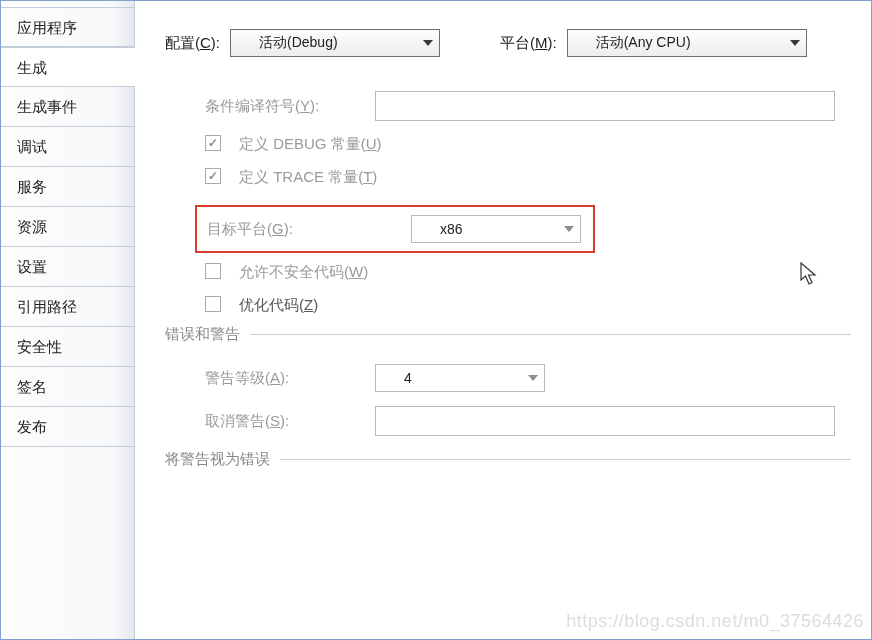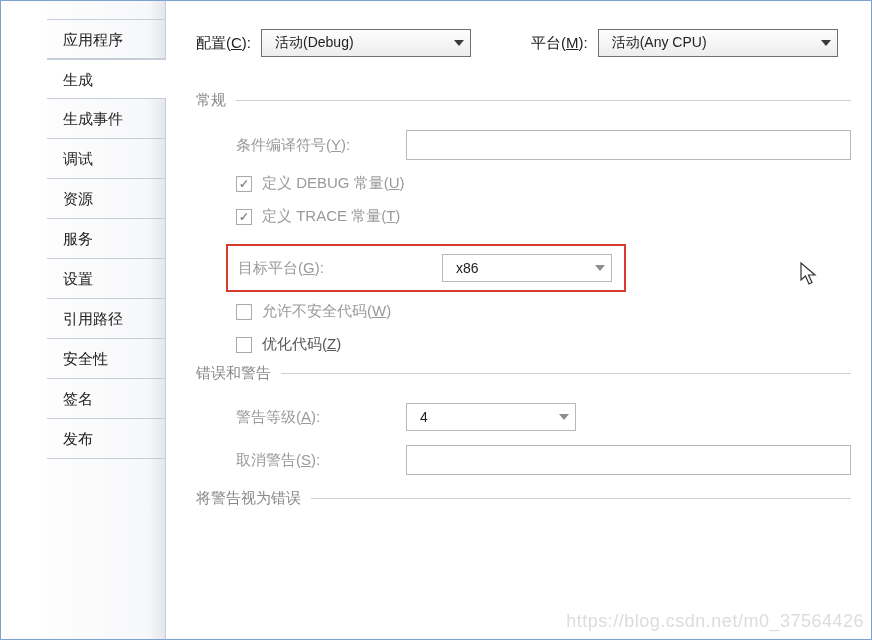--- a/index.html
+++ b/index.html
@@ -15,27 +15,26 @@
     position: relative;
   }
   .frame {
     border: 1px solid #7da2ce;
     width: 872px;
     height: 640px;
     display: flex;
     background: #fff;
   }
   .sidebar {
-    width: 119px;
-    padding-top: 18px;
+    width: 134px;
+    padding-top: 6px;
     background: linear-gradient(to right, #fdfdfd 0%, #f7f8fa 85%, #e4e7ec 100%);
     border-right: 1px solid #c5cdd8;
     flex-shrink: 0;
     position: relative;
-    margin-left: 46px;
   }
   .tab {
     height: 40px;
     line-height: 40px;
     padding-left: 16px;
     font-size: 15px;
     color: #222;
     border-bottom: 1px solid #c5cdd8;
     cursor: pointer;
     position: relative;
@@ -71,21 +70,21 @@
     color: #222;
     font-size: 15px;
   }
   .combo {
     display: inline-flex;
     align-items: center;
     justify-content: space-between;
     height: 28px;
     border: 1px solid #6e7070;
     background: linear-gradient(#fdfdfd, #ededed);
-    padding: 0 6px 0 13px;
+    padding: 0 6px 0 28px;
     cursor: pointer;
     min-width: 120px;
     font-size: 14px;
     color: #222;
   }
   .combo.flat {
     background: #fff;
     border: 1px solid #b8b8b8;
     background-image: none;
     height: 28px;
@@ -127,23 +126,24 @@
   .textbox {
     flex: 1;
     height: 30px;
     border: 1px solid #b8b8b8;
     background: #fff;
     max-width: 460px;
   }
 
   .chk-row {
     display: flex;
-    align-items: center;
+    align-items: flex-start;
     padding-left: 40px;
     margin-bottom: 14px;
+    gap: 8px;
   }
   .chk {
     width: 16px; height: 16px;
     border: 1px solid #a9a9a9;
     margin-right: 10px;
     display: inline-flex;
     align-items: center;
     justify-content: center;
     font-size: 12px;
     color: #8b8b8b;
@@ -205,22 +205,22 @@
 </head>
 <body>
 
 <div class="frame">
 
   <div class="sidebar">
     <div class="tab first">应用程序</div>
     <div class="tab selected">生成</div>
     <div class="tab">生成事件</div>
     <div class="tab">调试</div>
+    <div class="tab">服务</div>
     <div class="tab">资源</div>
-    <div class="tab">服务</div>
     <div class="tab">设置</div>
     <div class="tab">引用路径</div>
     <div class="tab">安全性</div>
     <div class="tab">签名</div>
     <div class="tab">发布</div>
   </div>
 
   <div class="content">
 
     
@@ -232,24 +232,20 @@
       </div>
       <span style="width:40px"></span>
       <span class="lbl">平台(<span class="ulchar">M</span>):</span>
       <div class="combo" style="width:240px">
         <span>活动(Any CPU)</span>
         <span class="caret"></span>
       </div>
     </div>
 
     
-    <div class="section-head">
-      <span>常规</span>
-      <span class="line"></span>
-    </div>
 
     
     <div class="field-row">
       <span class="flabel">条件编译符号(<span class="ulchar">Y</span>):</span>
       <input class="textbox" type="text" value="" style="">
     </div>
 
     
     <div class="chk-row">
       <span class="chk checked"></span>

